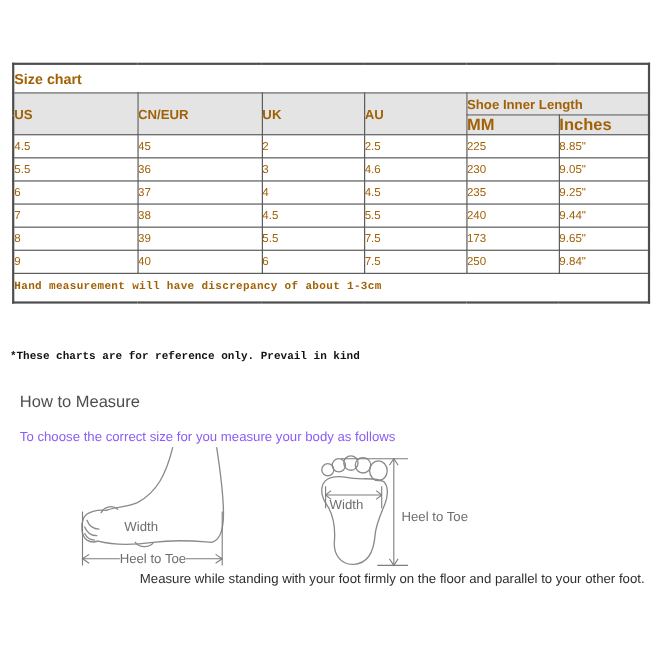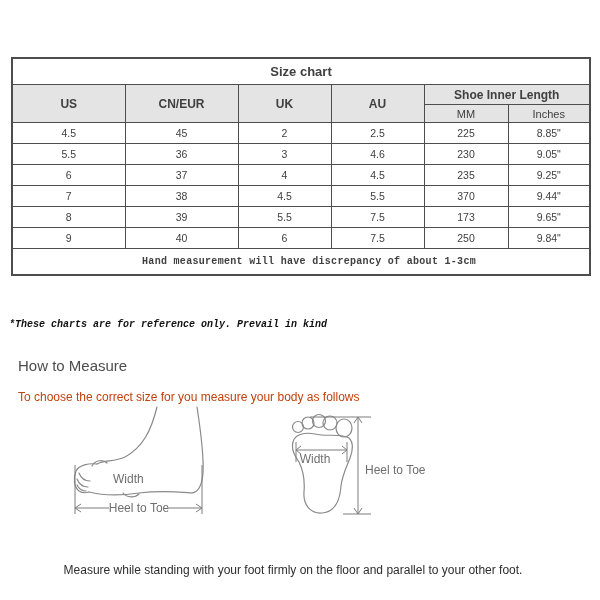--- a/index.html
+++ b/index.html
@@ -7,42 +7,42 @@
     width:600px; height:600px; background:#ffffff; position:relative;
     overflow:hidden; font-family:"Liberation Sans", sans-serif; color:#1a1a1a;
   }
   
   table.size-chart {
     position:absolute; left:11px; top:57px; width:578px;
     border-collapse:collapse; table-layout:fixed;
     border:2px solid #4d4d4d;
   }
   table.size-chart td {
-    border:1px solid #4d4d4d; text-align:center; vertical-align:middle;
-    padding:0; color:#404040; overflow:hidden;margin-top:46px;
+    border:1px solid #4d4d4d; text-align:left; vertical-align:middle;
+    padding:0; color:#a16207; overflow:hidden;margin-top:46px;
   }
   tr.title-row td { height:25px; font-weight:bold; font-size:13px; background:#ffffff; }
   tr.head-row td  { background:#e4e4e4; font-weight:bold; font-size:12px; height:19px; }
-  tr.subhead-row td { background:#e4e4e4; font-weight:normal; font-size:11px; height:17px; }
+  tr.subhead-row td { background:#e4e4e4; font-weight:bold; font-size:15px; height:17px; }
   tr.data-row td  { height:20px; font-size:10.5px; }
   tr.foot-row td  {
     height:25px; font-family:"Liberation Mono", monospace; font-weight:bold;
-    font-size:10px; letter-spacing:0.3px;padding-left:16px;
+    font-size:10px; letter-spacing:0.3px;
   }
   
   .ref-note {
     position:absolute; left:9px; top:319px;
     font-family:"Liberation Mono", monospace; font-weight:bold;
-    font-size:10px; color:#111111; white-space:nowrap;font-style:italic;
+    font-size:10px; color:#111111; white-space:nowrap;
   }
   .htm-heading { position:absolute; left:18px; top:357px; font-size:15px; color:#4d4d4d; }
-  .htm-intro   { position:absolute; left:18px; top:390px; font-size:12px; color:#c2410c; }
+  .htm-intro   { position:absolute; left:18px; top:390px; font-size:12px; color:#8b5cf6; }
   .caption {
-    position:absolute; left:0; top:519px; width:586px; text-align:center;
-    font-size:12px; color:#2e2e2e;margin-top:44px;
+    position:absolute; left:0; top:519px; width:586px; text-align:right;
+    font-size:12px; color:#2e2e2e;
   }
   
   svg.diagram { position:absolute; }
   svg.diagram .ln { stroke:#8a8a8a; stroke-width:1.2; fill:none; stroke-linecap:round; stroke-linejoin:round; }
   svg.diagram .meas { stroke:#7d7d7d; stroke-width:1; fill:none; stroke-linecap:butt; }
   svg.diagram text { font-family:"Liberation Sans", sans-serif; font-size:12px; fill:#6e6e6e; }
   svg.side-foot { left:65px; top:403px; }
   svg.sole-foot { left:285px; top:406px; }
 </style>
 </head>
@@ -94,21 +94,21 @@
       <td>4</td>
       <td>4.5</td>
       <td>235</td>
       <td>9.25"</td>
     </tr>
     <tr class="data-row">
       <td>7</td>
       <td>38</td>
       <td>4.5</td>
       <td>5.5</td>
-      <td>370</td>
+      <td>240</td>
       <td>9.44"</td>
     </tr>
     <tr class="data-row">
       <td>8</td>
       <td>39</td>
       <td>5.5</td>
       <td>7.5</td>
       <td>173</td>
       <td>9.65"</td>
     </tr>

